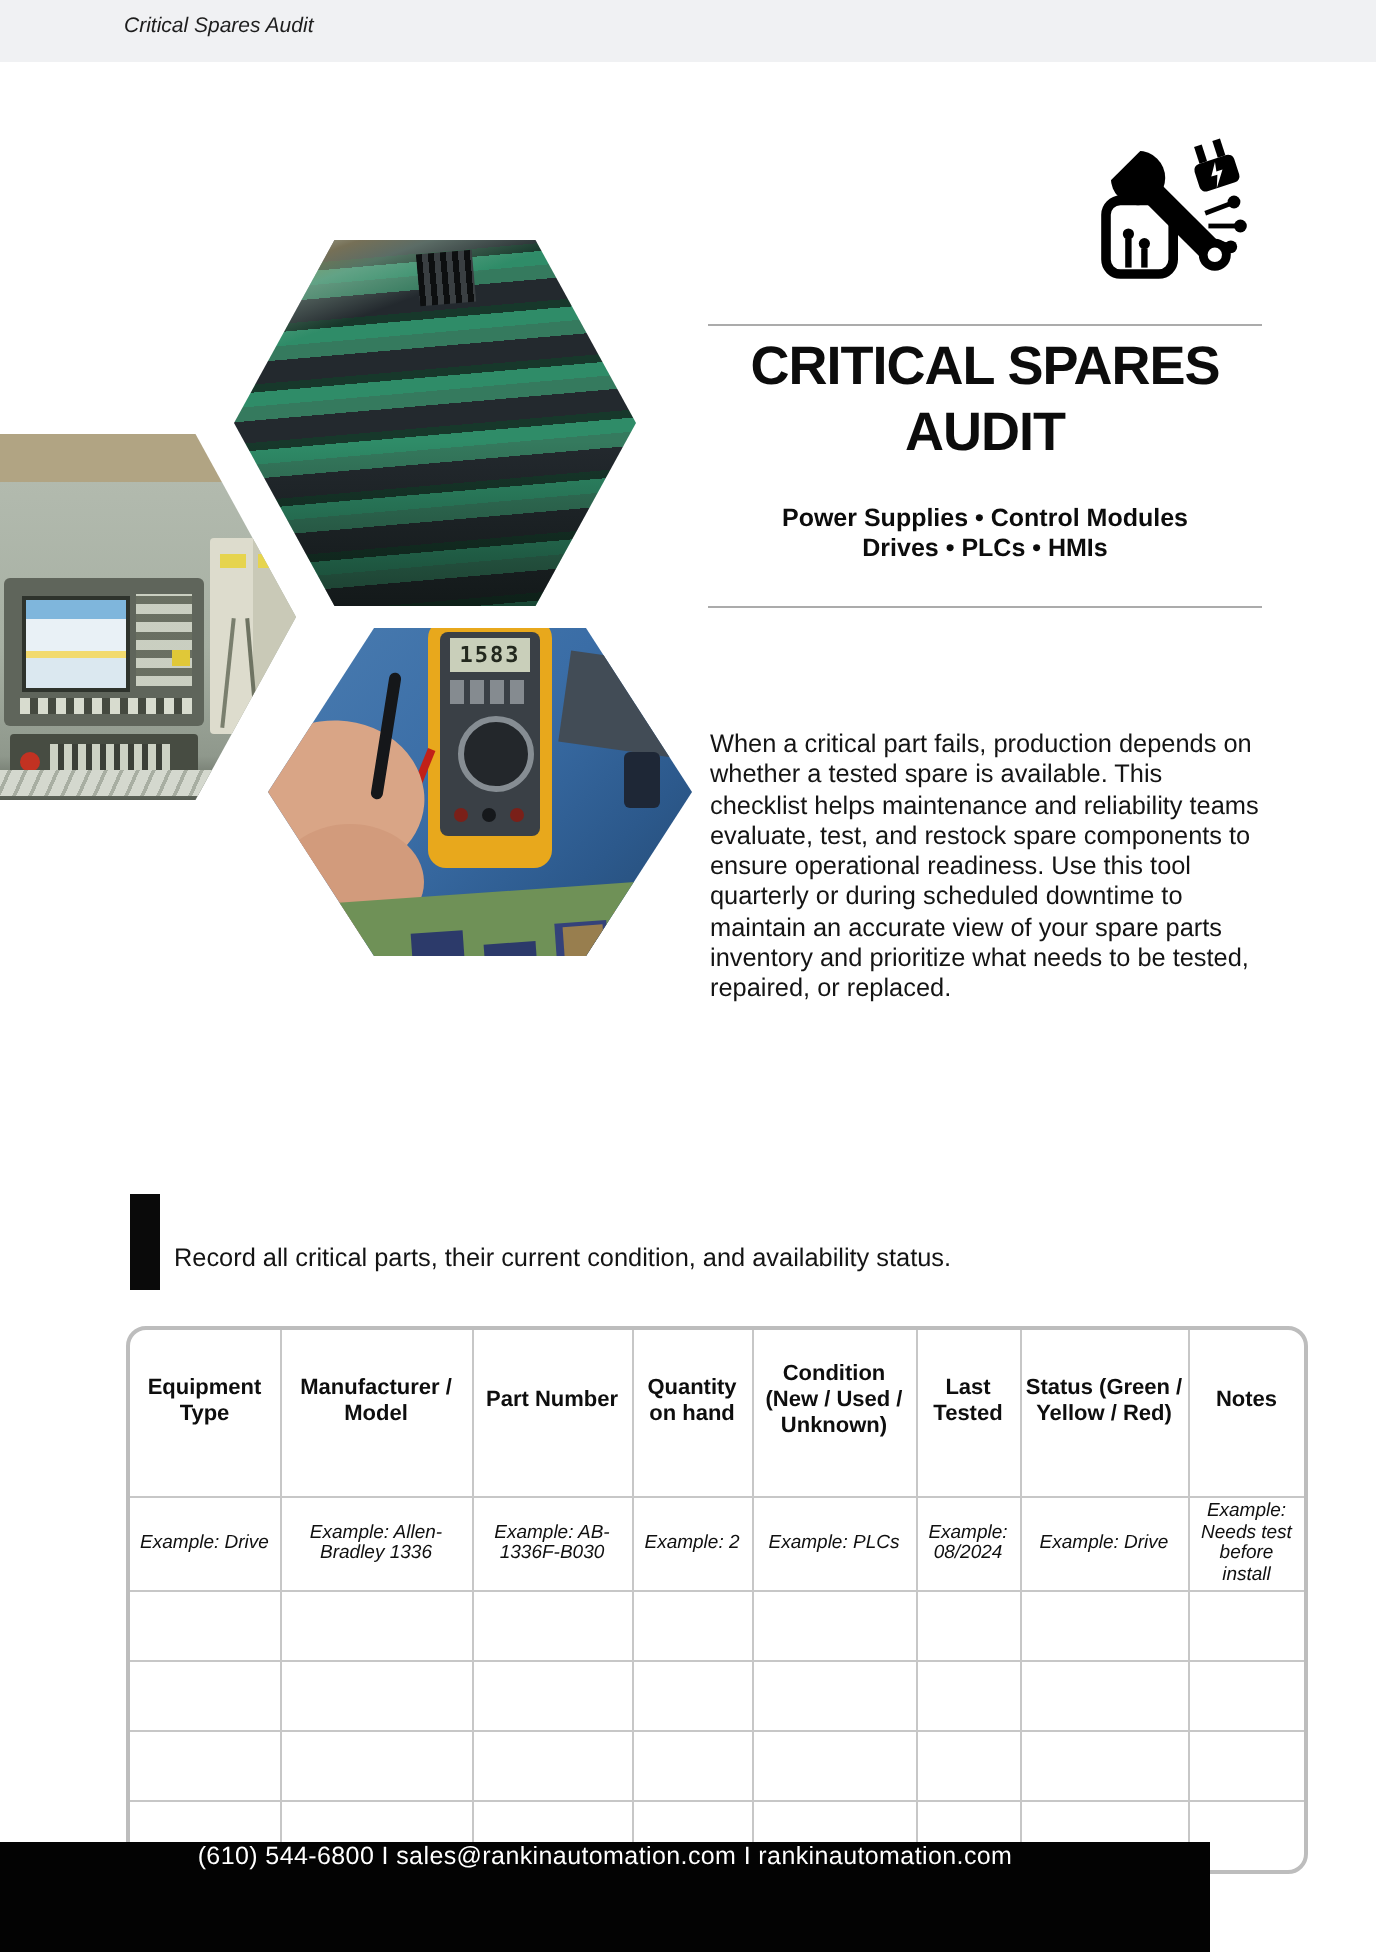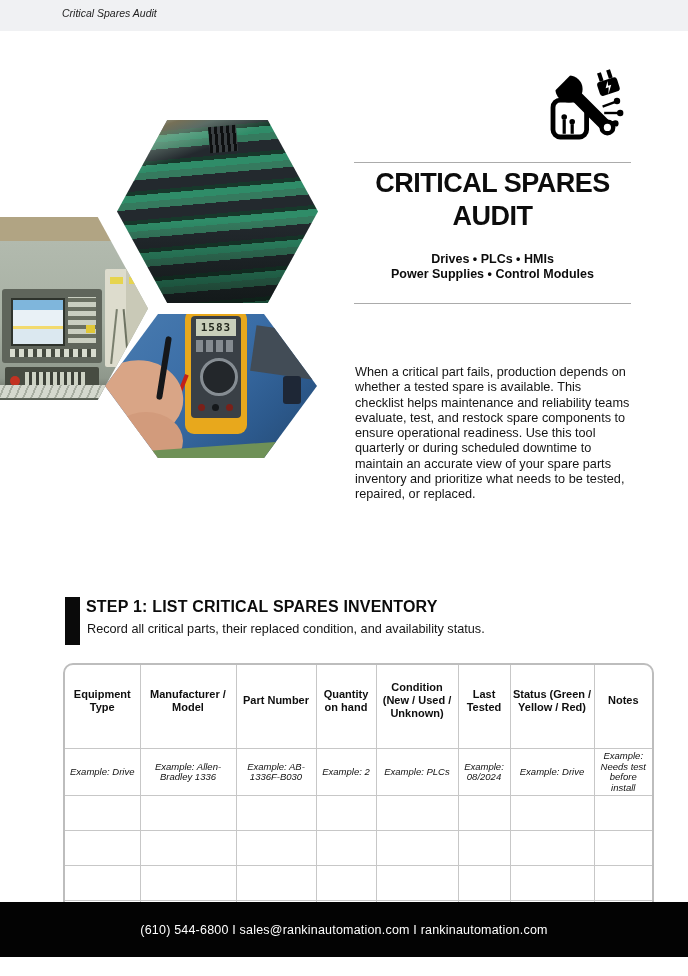--- a/index.html
+++ b/index.html
@@ -35,21 +35,21 @@
   .low-keys{left:20px;top:5px;width:60px;height:20px;
     background:repeating-linear-gradient(90deg,#cdd2c4 0 4px,#3c4038 4px 7px);}
   .drives{left:158px;top:52px;width:43px;height:98px;border-radius:2px;
     background:linear-gradient(90deg,#dddccd 0 50%,#c9c9b7 50% 100%);}
   .drive-label1{left:5px;top:8px;width:13px;height:7px;background:#e6d44e;}
   .drive-label2{left:24px;top:8px;width:13px;height:7px;background:#e6d44e;}
   .cable1{left:8px;top:40px;width:2px;height:55px;background:#7a7f6e;transform:rotate(6deg);}
   .cable2{left:20px;top:40px;width:2px;height:55px;background:#6e7362;transform:rotate(-5deg);}
   .keyboard{left:40px;top:168px;width:118px;height:13px;transform:skewX(-24deg);
     background:repeating-linear-gradient(90deg,#d4d8ce 0 6px,#a8aea2 6px 8px);}
-  .hex-bottom{left:105px;top:314px;width:212px;height:144px;
+  .hex-bottom{left:134px;top:314px;width:212px;height:164px;
     background:linear-gradient(135deg,#4a7cb0 0%,#3a6da6 45%,#2c598c 75%,#24486f 100%);}
   .slate{right:-8px;top:16px;width:72px;height:46px;background:#424c56;transform:rotate(8deg);}
   .meter-body{left:80px;top:-4px;width:62px;height:124px;background:#e8a81c;border-radius:9px;}
   .meter-face{left:6px;top:6px;width:50px;height:102px;background:#3a4046;border-radius:4px;}
   .lcd{left:5px;top:3px;width:40px;height:17px;background:#c9cfba;color:#23281e;
     font-family:"DejaVu Sans Mono",monospace;font-size:11px;font-weight:bold;
     text-align:center;line-height:17px;letter-spacing:1px;}
   .btnrow{left:5px;top:24px;width:40px;height:12px;
     background:repeating-linear-gradient(90deg,#858b90 0 7px,#3a4046 7px 10px);}
   .dial{left:9px;top:42px;width:32px;height:32px;border-radius:50%;background:#23272b;border:3px solid #868d93;}
@@ -84,22 +84,22 @@
   .table-wrap{position:absolute;left:63px;top:663px;width:587px;border:2px solid #bdbdbd;border-radius:10px;overflow:hidden;background:#fff;}
   table.inv{border-collapse:collapse;table-layout:fixed;width:100%;}
   table.inv th,table.inv td{border-right:1px solid #c7c7c7;border-bottom:1px solid #c7c7c7;
     text-align:center;vertical-align:middle;padding:2px;overflow:hidden;}
   table.inv th:last-child,table.inv td:last-child{border-right:none;margin-top:16px;}
   table.inv tr:last-child td{border-bottom:none;}
   table.inv th{height:63px;font-size:11px;line-height:13px;font-weight:bold;color:#0e0e0e;padding:4px 2px 16px 2px;}
   table.inv td.example{height:31px;font-size:9.5px;line-height:10.5px;font-style:italic;color:#101010;text-align:center;}
   table.inv td.empty{height:30px;}
   
-  .footer{position:absolute;left:0;top:902px;width:688px;height:55px;background:#030303;
-    display:flex;align-items:center;justify-content:center;}
+  .footer{position:absolute;left:0;top:921px;width:605px;height:55px;background:#030303;
+    display:flex;align-items:flex-start;justify-content:center;}
   .footer-text{color:#ffffff;font-size:12.5px;letter-spacing:.2px;}
 </style>
 </head>
 <body>
 
 <div class="screen">
 
   <div class="topbar">
     <span class="topbar-title">Critical Spares Audit</span>
   </div>
@@ -177,32 +177,31 @@
       <line x1="74" y1="56" x2="92" y2="56" stroke="#000" stroke-width="3"></line>
       <circle cx="94" cy="56" r="4" fill="#000"></circle>
       <line x1="70" y1="64" x2="86" y2="68" stroke="#000" stroke-width="3"></line>
       <circle cx="88" cy="69" r="4" fill="#000"></circle>
     </svg>
   </div>
 
   <div class="rule rule-1"></div>
   <h1 class="doc-title" style="margin:0;">CRITICAL SPARES AUDIT</h1>
   <div class="tagline">
+    <div>Power Supplies  •  Control Modules</div>
     <div>Drives  •  PLCs  •  HMIs</div>
-    <div>Power Supplies  •  Control Modules</div>
   </div>
   <div class="rule rule-2"></div>
 
   <div class="intro">
     <p>When a critical part fails, production depends on whether a tested spare is available. This checklist helps maintenance and reliability teams evaluate, test, and restock spare components to ensure operational readiness. Use this tool quarterly or during scheduled downtime to maintain an accurate view of your spare parts inventory and prioritize what needs to be tested, repaired, or replaced.</p>
   </div>
 
   <div class="step-bar"></div>
-  <div class="step-title">STEP 1: LIST CRITICAL SPARES INVENTORY</div>
-  <div class="step-desc">Record all critical parts, their replaced condition, and availability status.</div>
+  <div class="step-desc">Record all critical parts, their current condition, and availability status.</div>
 
   <div class="table-wrap">
     <table class="inv">
       <colgroup>
         <col style="width:75px">
           <col style="width:96px">
           <col style="width:80px">
           <col style="width:60px">
         <col style="width:82px">
           <col style="width:52px">

